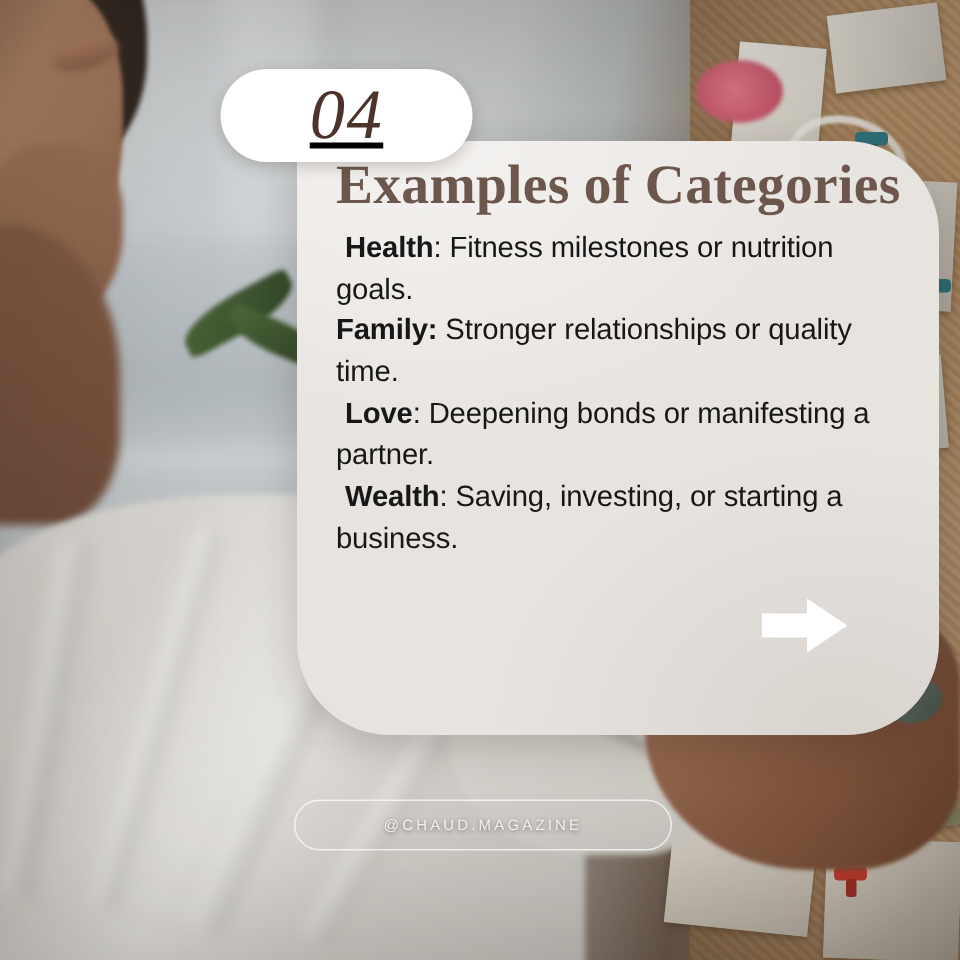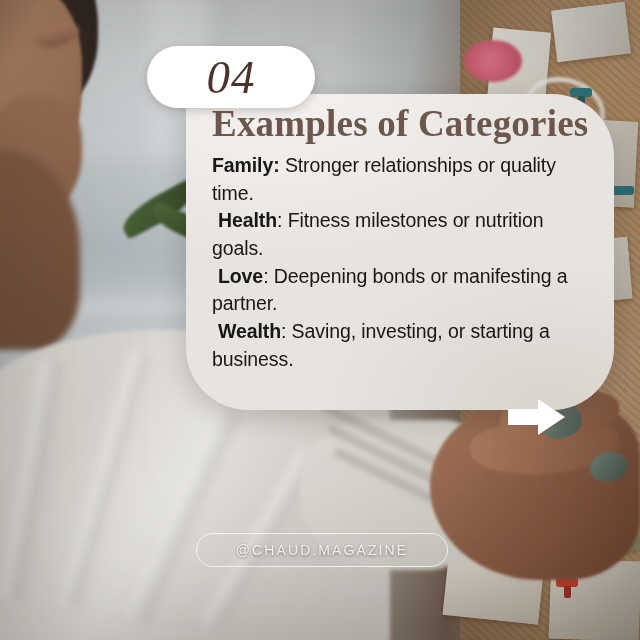--- a/index.html
+++ b/index.html
@@ -158,21 +158,21 @@
   .pinEs{right:69px;top:586px;background:#9e2c23;}
   .pinF{right:6px;top:186px;background:#2d7c86;}
 
   
   .grade{position:absolute;inset:0;background:linear-gradient(120deg,rgba(90,80,70,.10),rgba(40,30,20,.06));pointer-events:none;}
   .vig{position:absolute;inset:0;box-shadow:inset 0 0 140px rgba(30,22,16,.30);pointer-events:none;}
 
   
   .card{
     position:absolute;
-    left:186px; top:94px; width:428px; height:316px;
+    left:198px; top:94px; width:428px; height:396px;
     background:#e7e3df;
     border-radius:10px 62px 62px 62px;
     box-shadow:0 8px 26px rgba(40,30,22,.22);
     overflow:hidden;
   }
   .card-tex{
     position:absolute;inset:0;
     background:
       radial-gradient(120% 90% at 20% 0%,rgba(255,255,255,.55),rgba(255,255,255,0) 60%),
       radial-gradient(90% 80% at 85% 100%,rgba(190,182,172,.35),rgba(255,255,255,0) 60%);
@@ -198,40 +198,40 @@
     letter-spacing:-.1px;
   }
   .body-line b{font-weight:700;}
   .lead-sp{display:inline-block;width:6px;}
 
   
   .badge{
     position:absolute;left:147px;top:46px;width:168px;height:62px;
     background:#ffffff;border-radius:34px;
     box-shadow:0 3px 10px rgba(40,30,22,.22);
-    display:flex;align-items:center;justify-content:center;
+    display:flex;align-items:center;justify-content:center;text-decoration:underline;
   }
   .badge-num{
     font-family:"Liberation Serif", serif;
     font-style:italic;font-size:47px;font-weight:400;
     color:#4c342a;letter-spacing:1px;line-height:1;
   }
 
   
   .arrow{position:absolute;left:508px;top:398px;width:58px;height:38px;}
 
   
   .handle{
     position:absolute;left:196px;top:533px;width:250px;height:32px;
     border:1px solid rgba(255,255,255,.72);
     border-radius:18px;
     display:flex;align-items:center;justify-content:center;
   }
   .handle-text{
-    color:#f3f1ee;font-size:14px;letter-spacing:2.1px;font-weight:400;
+    color:#f3f1ee;font-size:10px;letter-spacing:2.1px;font-weight:400;
     text-shadow:0 1px 3px rgba(0,0,0,.45);
   }
 </style>
 </head>
 <body>
 
 <div id="stage">
 
   <div class="photo">
     <div class="bg-base"></div>
@@ -298,22 +298,22 @@
 
     <div class="grade"></div>
     <div class="vig"></div>
   </div>
 
   <div class="card">
     <div class="card-tex"></div>
     <div class="card-inner">
       <h1 class="card-title">Examples of Categories</h1>
       <ul class="body-list">
+        <li class="body-line"><span class="lead-sp"></span><b>Health</b><span>: Fitness milestones or nutrition goals.</span></li>
         <li class="body-line"><b>Family:</b><span> Stronger relationships or quality time.</span></li>
-        <li class="body-line"><span class="lead-sp"></span><b>Health</b><span>: Fitness milestones or nutrition goals.</span></li>
         <li class="body-line"><span class="lead-sp"></span><b>Love</b><span>: Deepening bonds or manifesting a partner.</span></li>
         <li class="body-line"><span class="lead-sp"></span><b>Wealth</b><span>: Saving, investing, or starting a business.</span></li>
       </ul>
     </div>
   </div>
 
   <div class="badge">
     <span class="badge-num">04</span>
   </div>
 

